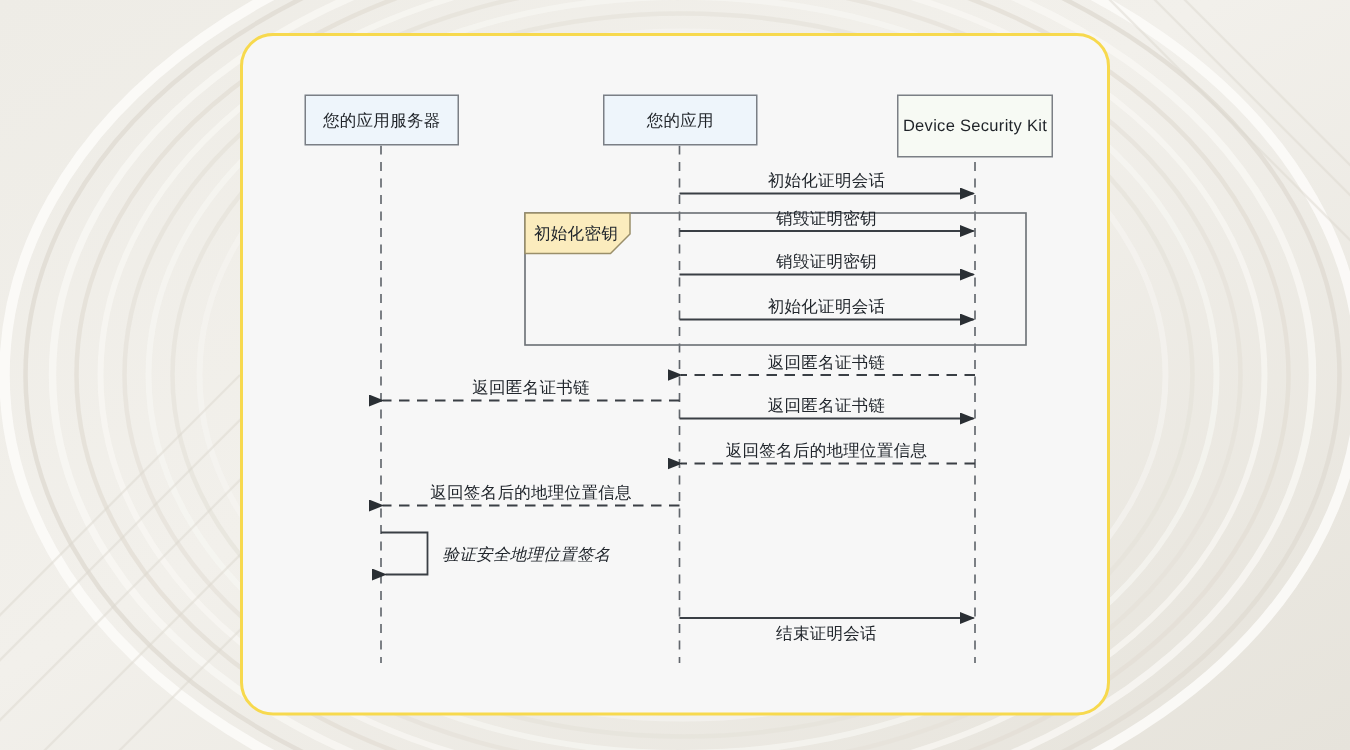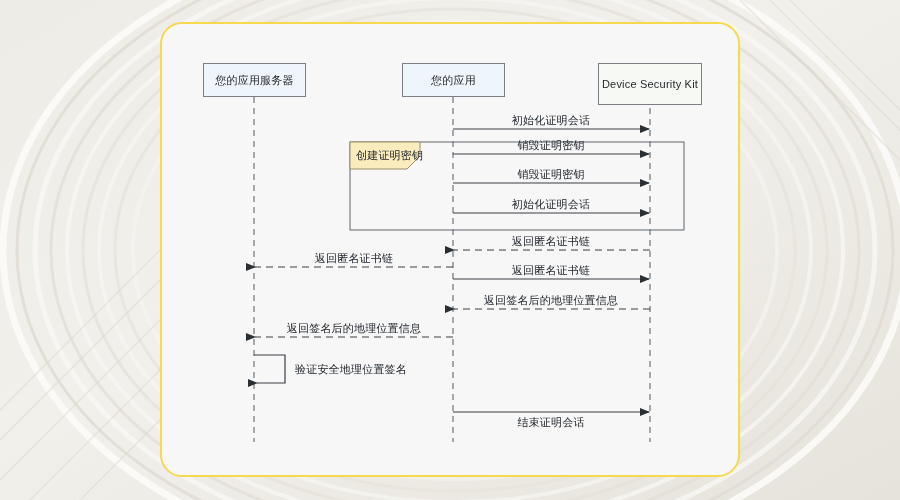--- a/index.html
+++ b/index.html
@@ -144,29 +144,29 @@
     <div class="actor-box blue" style="left:41px; top:39px; width:103px; height:34px;">
       <span>您的应用服务器</span>
     </div>
     <div class="actor-box blue" style="left:240px; top:39px; width:103px; height:34px;">
       <span>您的应用</span>
     </div>
     <div class="actor-box green" style="left:436px; top:39px; width:104px; height:42px;">
       <span>Device Security Kit</span>
     </div>
 
-    <div class="frag-label" style="left:194px; top:124px;">创建证明密钥</div>
+    <div class="frag-label" style="left:194px; top:124px;">初始化密钥</div>
 
     <div class="msg-label" style="left:389px; top:89px;">初始化证明会话</div>
     <div class="msg-label" style="left:389px; top:114px;">销毁证明密钥</div>
     <div class="msg-label" style="left:389px; top:143px;">销毁证明密钥</div>
     <div class="msg-label" style="left:389px; top:173px;">初始化证明会话</div>
     <div class="msg-label" style="left:389px; top:210px;">返回匿名证书链</div>
     <div class="msg-label" style="left:192px; top:227px;">返回匿名证书链</div>
     <div class="msg-label" style="left:389px; top:239px;">返回匿名证书链</div>
     <div class="msg-label" style="left:389px; top:269px;">返回签名后的地理位置信息</div>
     <div class="msg-label" style="left:192px; top:297px;">返回签名后的地理位置信息</div>
     <div class="msg-label" style="left:389px; top:391px;">结束证明会话</div>
 
-    <div class="msg-label left-anchor" style="left:133px; top:338px;">验证安全地理位置签名</div>
+    <div class="msg-label left-anchor" style="left:133px; top:338px;font-style:italic;">验证安全地理位置签名</div>
 
   </div>
 </div>
 
 </body></html>

